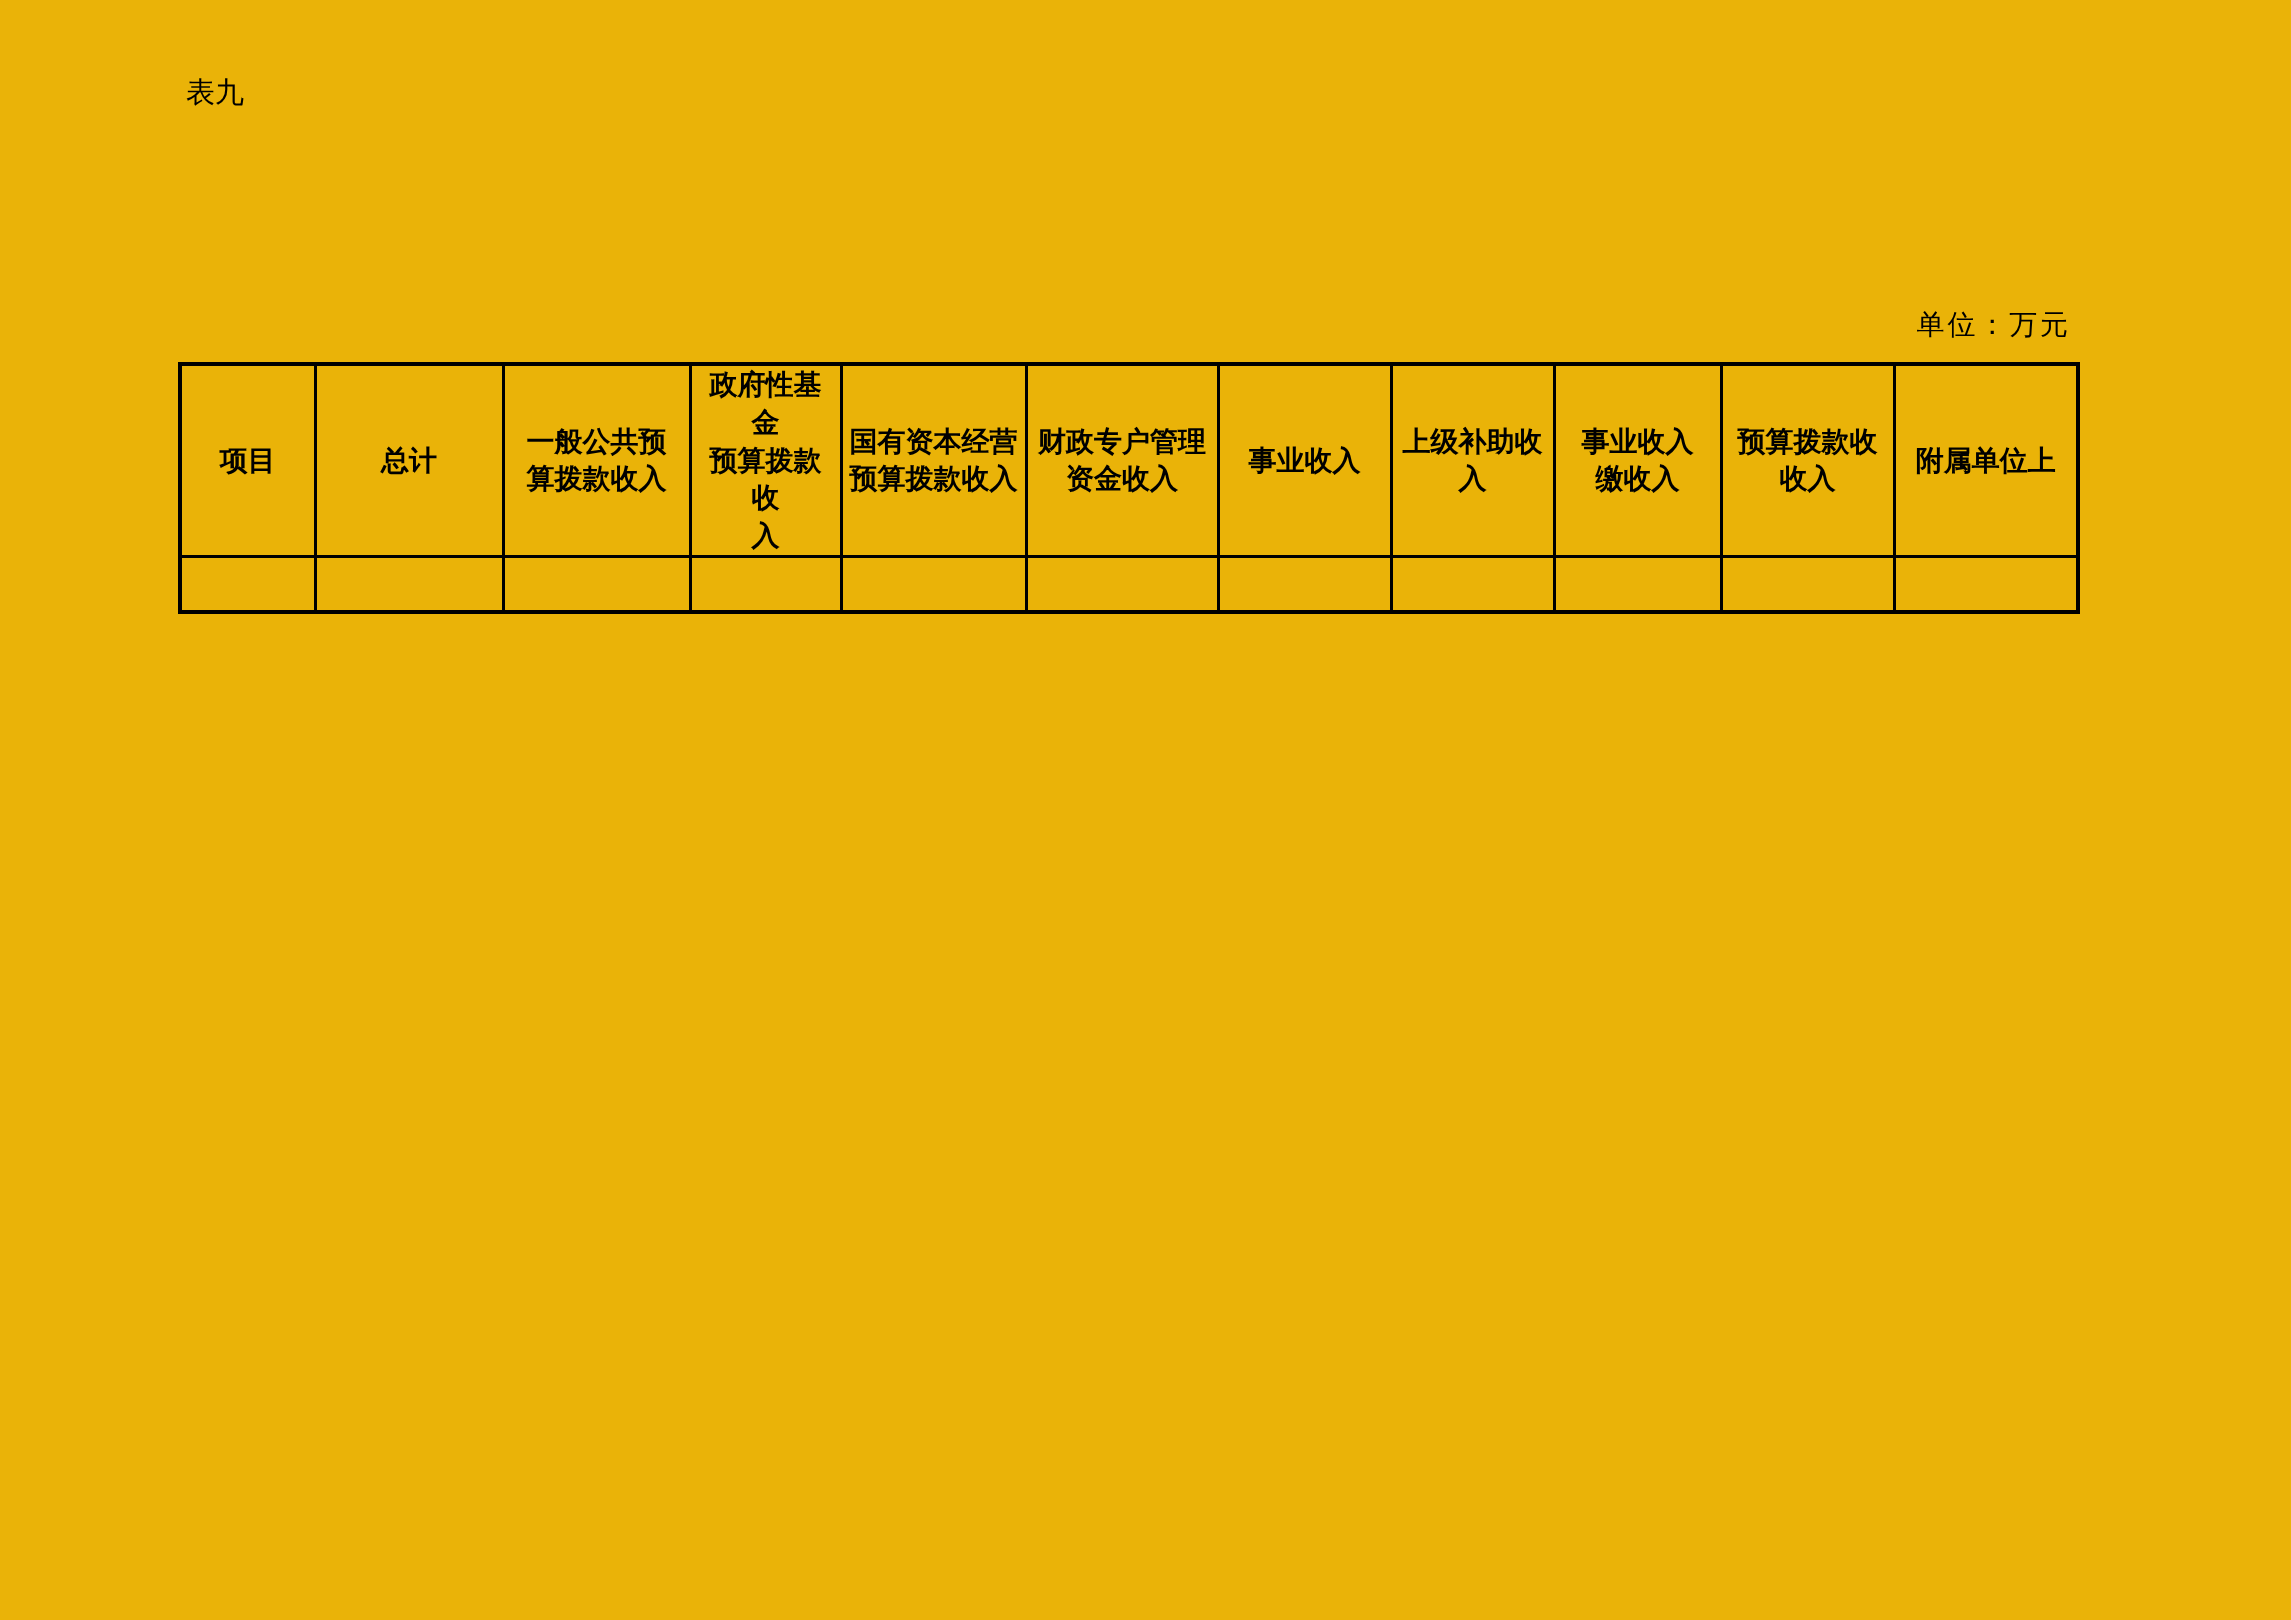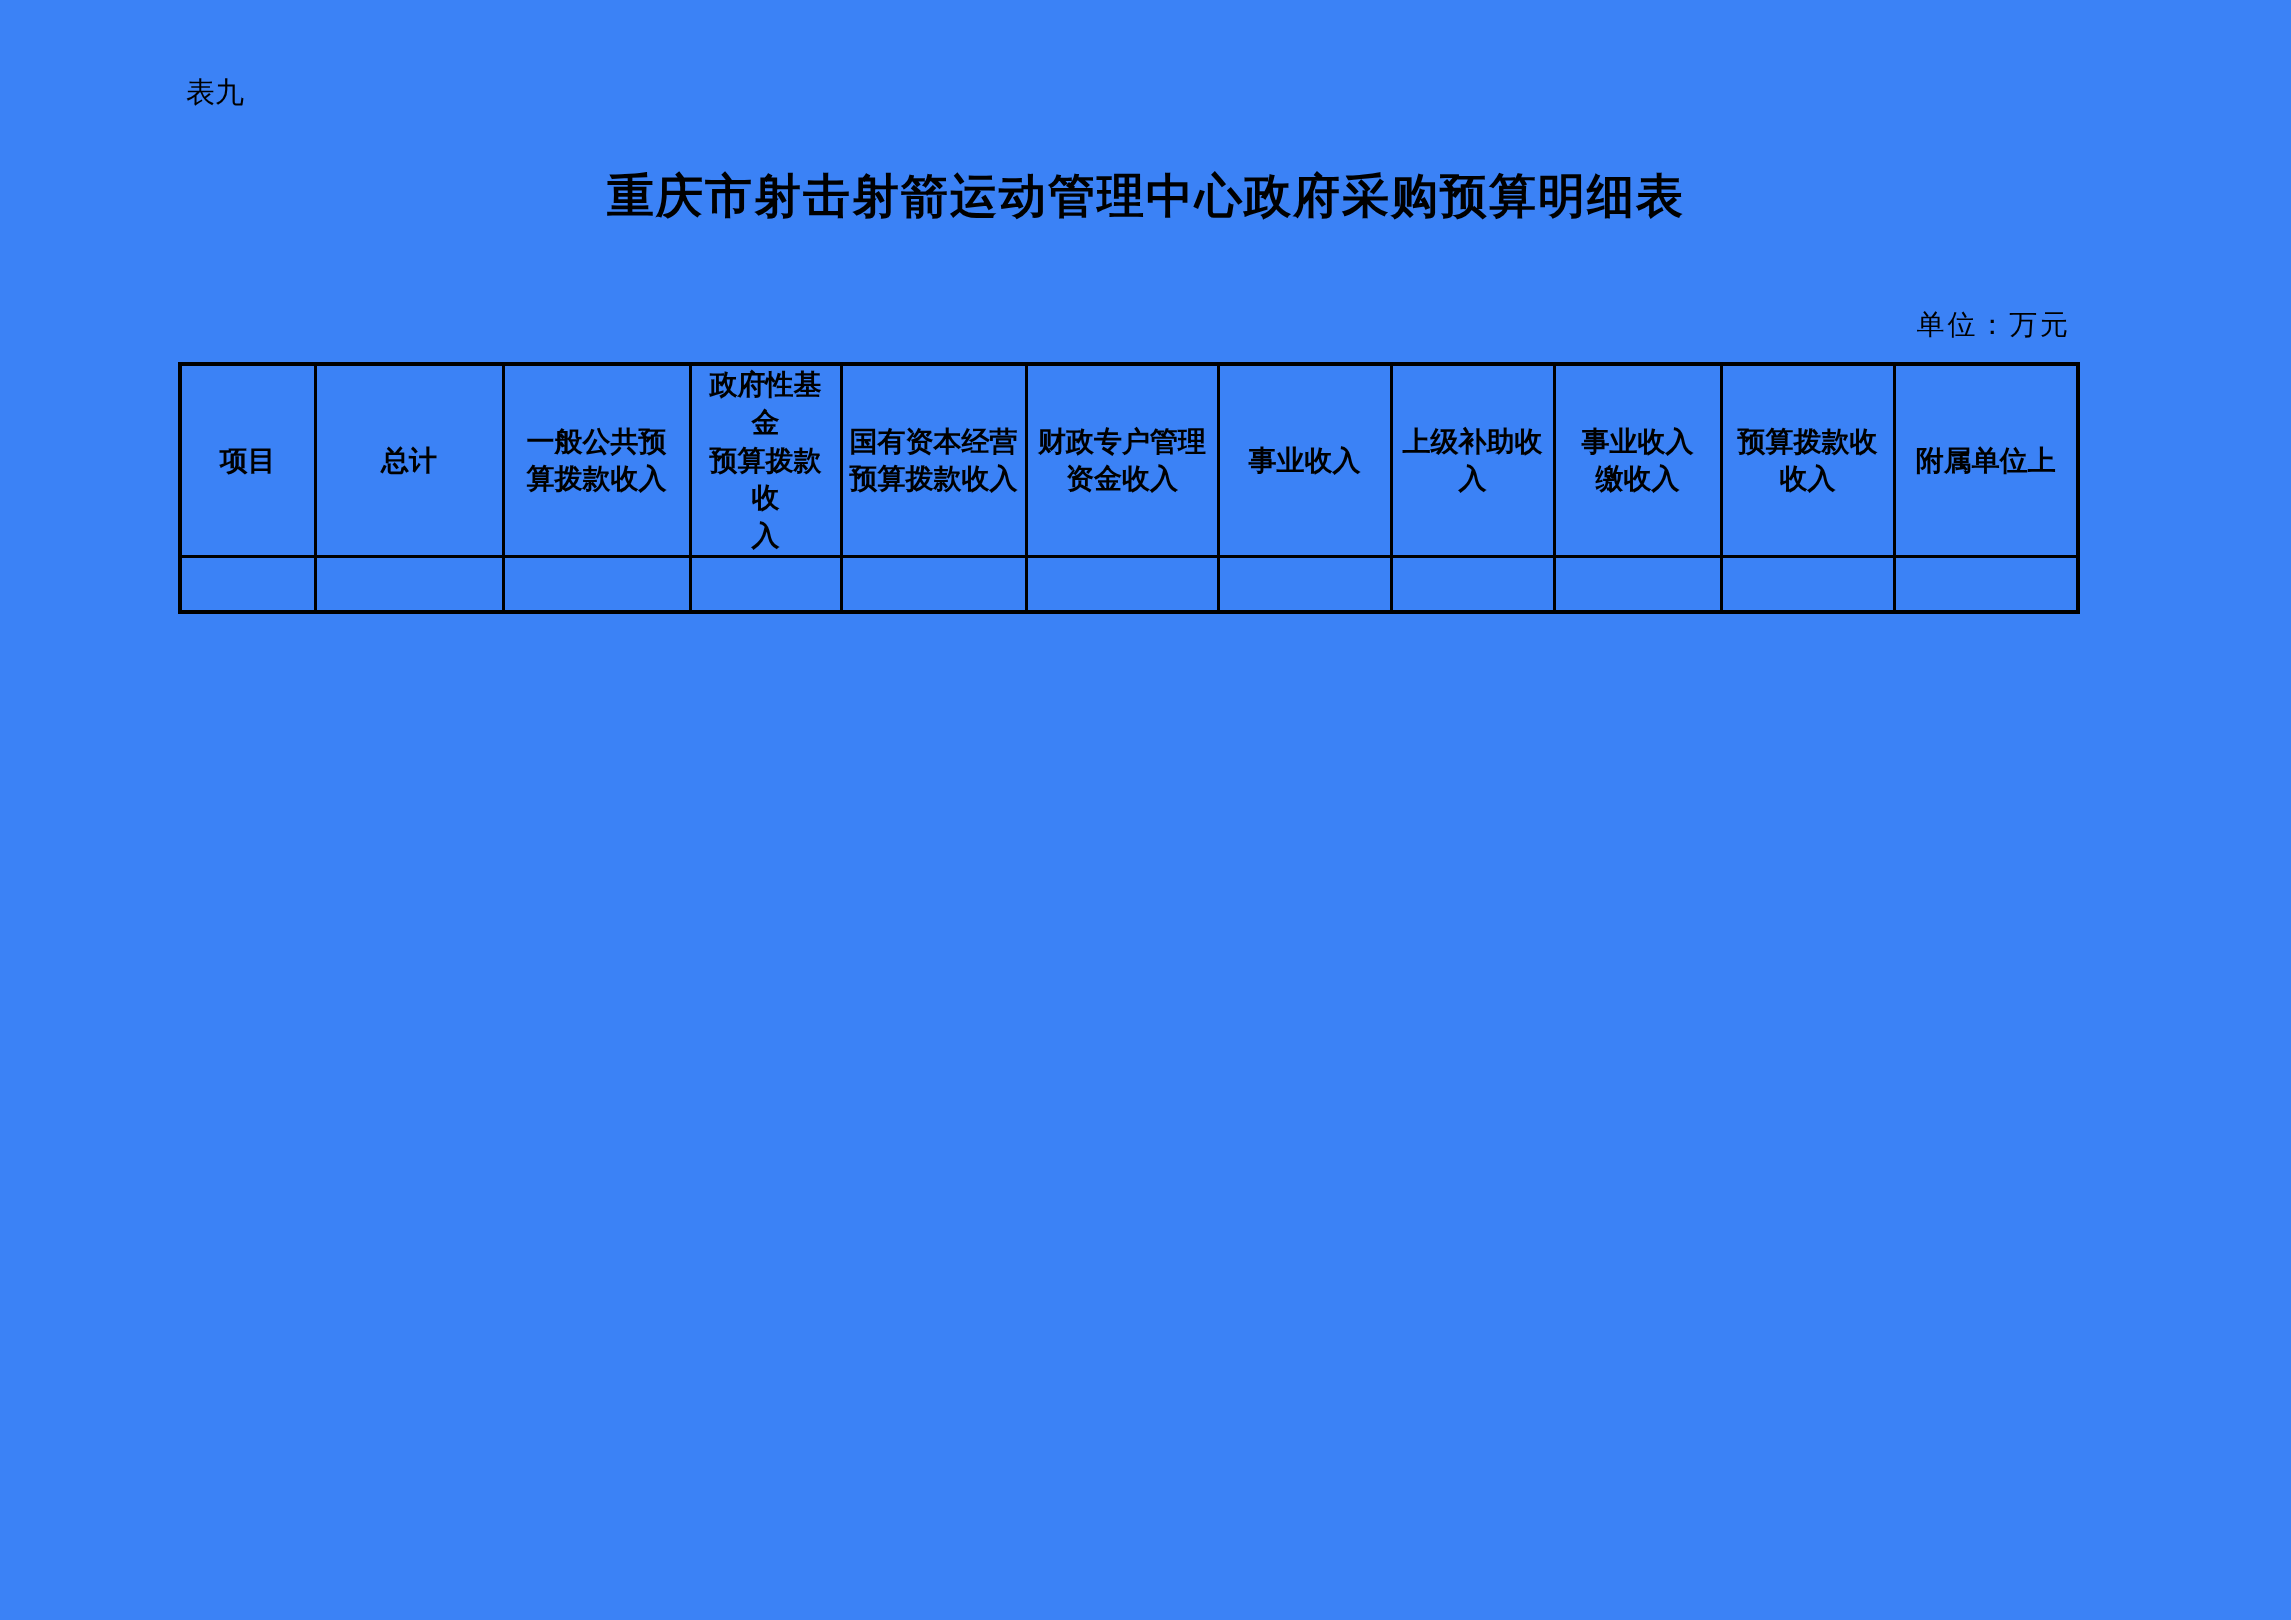--- a/index.html
+++ b/index.html
@@ -1,20 +1,20 @@
 <!DOCTYPE html>
 <html><head>
 <meta charset="utf-8">
 <style>
   html, body { margin: 0; padding: 0; background: #ffffff; }
   .page {
     position: relative;
     width: 2292px;
     height: 1620px;
-    background: #3b82f6;
+    background: #eab308;
     color: #000000;
     font-family: "Liberation Serif", "DejaVu Serif", serif;
     overflow: hidden;
   }
   .table-label {
     position: absolute;
     left: 186px;
     top: 73px;
     font-size: 29px;
     font-family: "Liberation Serif", "DejaVu Serif", serif;
@@ -79,21 +79,20 @@
     letter-spacing: 1px;
   }
 </style>
 </head>
 <body>
 
 <div class="page">
 
   <div class="table-label">表九</div>
 
-  <div class="page-title">重庆市射击射箭运动管理中心政府采购预算明细表</div>
 
   <div class="unit-label">单位：万元</div>
 
   <table class="budget">
     <colgroup>
       <col style="width:135px">
       <col style="width:188px">
       <col style="width:187px">
       <col style="width:151px">
       <col style="width:185px">

